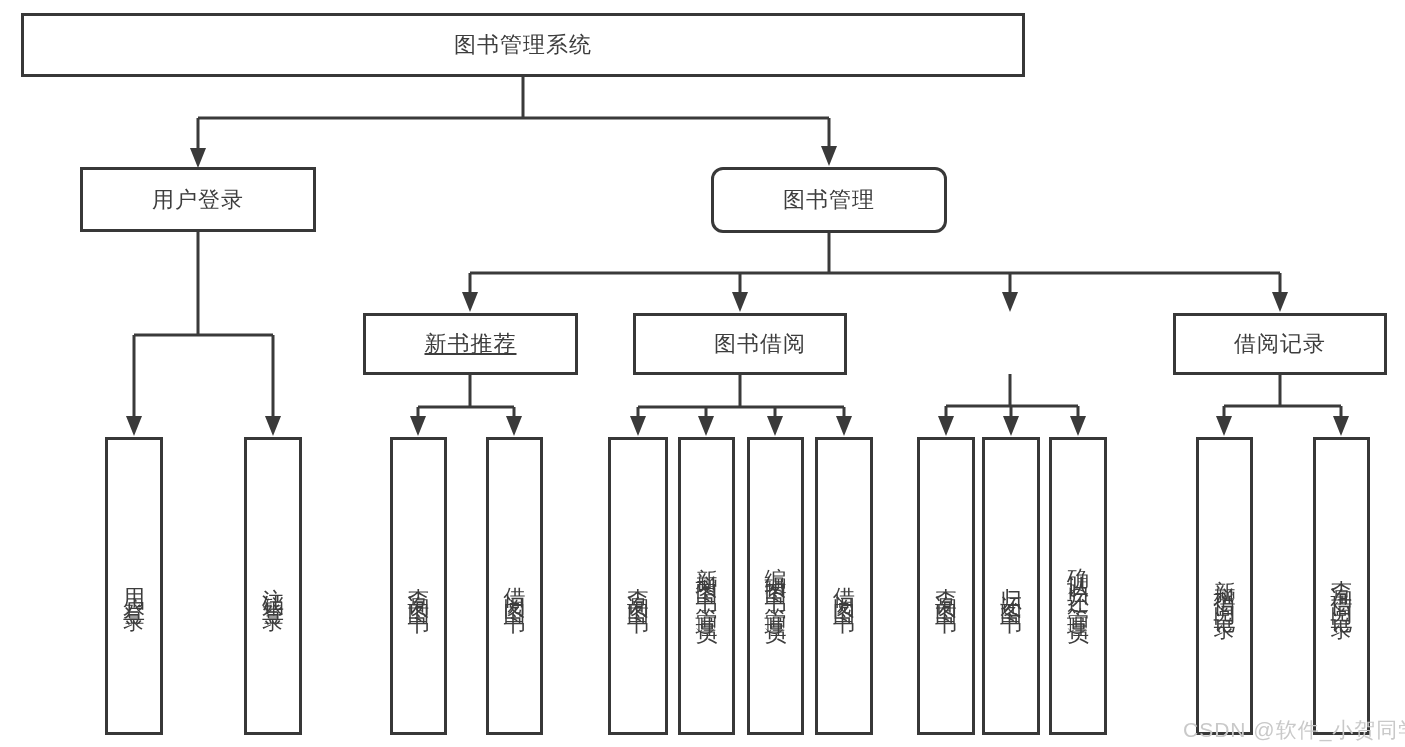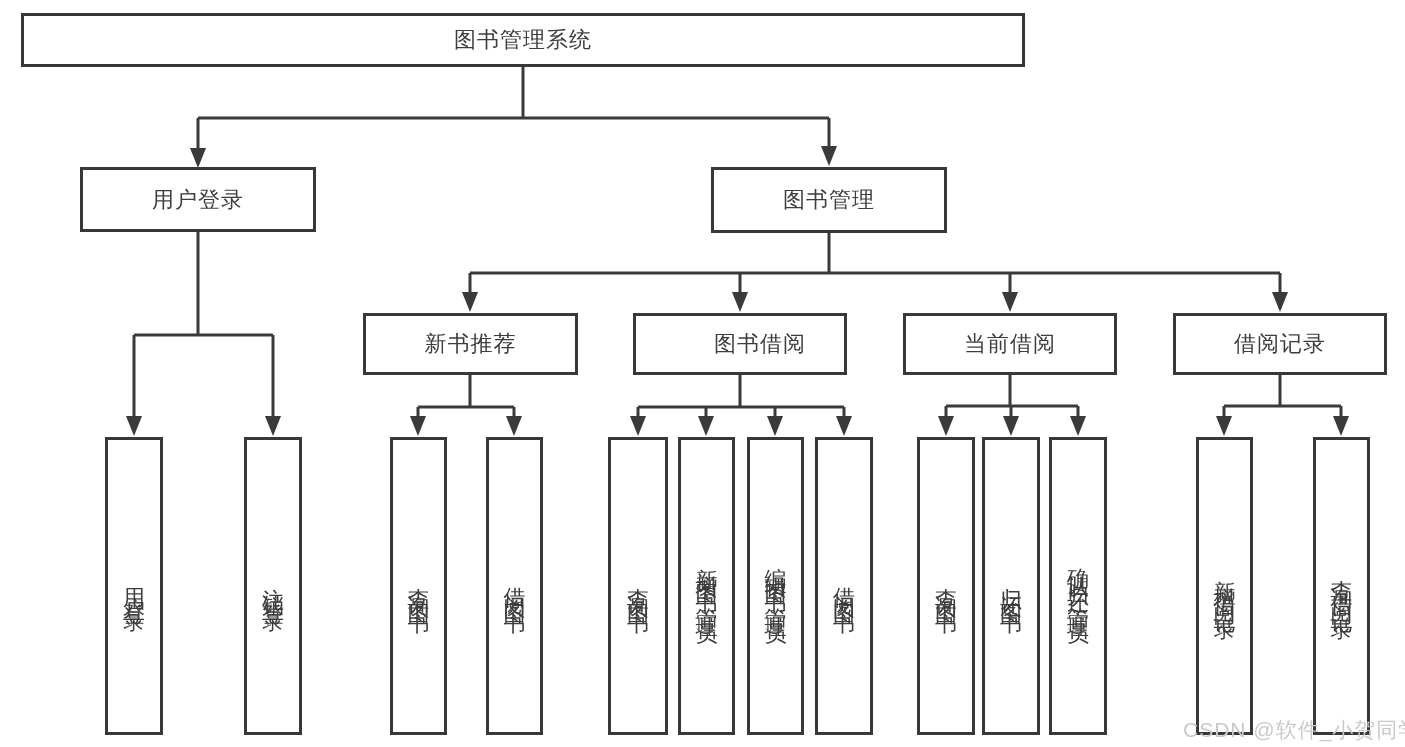--- a/index.html
+++ b/index.html
@@ -89,28 +89,27 @@
       <polygon points="1070,416 1086,416 1078,436"></polygon>
     </g>
 
     <g>
       <path d="M1280,374 V406 M1224,406 H1341 M1224,406 V424 M1341,406 V424"></path>
       <polygon points="1216,416 1232,416 1224,436"></polygon>
       <polygon points="1333,416 1349,416 1341,436"></polygon>
     </g>
   </svg>
 
-  <div class="box" style="left:21px;top:13px;width:1004px;height:54px;">图书管理系统</div>
+  <div class="box" style="left:21px;top:13px;width:1004px;height:64px;">图书管理系统</div>
 
   <div class="box" style="left:80px;top:167px;width:236px;height:65px;">用户登录</div>
-  <div class="box" style="left:711px;top:167px;width:236px;height:66px;">图书管理</div>
+  <div class="box" style="left:711px;top:167px;width:236px;height:66px;border-radius:12px;">图书管理</div>
 
-  <div class="box" style="left:363px;top:313px;width:215px;height:62px;">新书推荐</div>
+  <div class="box" style="left:363px;top:313px;width:215px;height:62px;text-decoration:underline;">新书推荐</div>
   <div class="box" style="left:633px;top:313px;width:214px;height:62px;padding-left:40px;">图书借阅</div>
-  <div class="box" style="left:903px;top:313px;width:214px;height:62px;">当前借阅</div>
   <div class="box" style="left:1173px;top:313px;width:214px;height:62px;">借阅记录</div>
 
   <div class="box vert" style="left:105px;top:437px;width:58px;height:298px;">用户登录</div>
   <div class="box vert" style="left:244px;top:437px;width:58px;height:298px;">注销登录</div>
 
   <div class="box vert" style="left:390px;top:437px;width:57px;height:298px;">查询图书</div>
   <div class="box vert" style="left:486px;top:437px;width:57px;height:298px;">借阅图书</div>
 
   <div class="box vert" style="left:608px;top:437px;width:60px;height:298px;">查询图书</div>
   <div class="box vert" style="left:678px;top:437px;width:57px;height:298px;">新增图书（管理员）</div>

